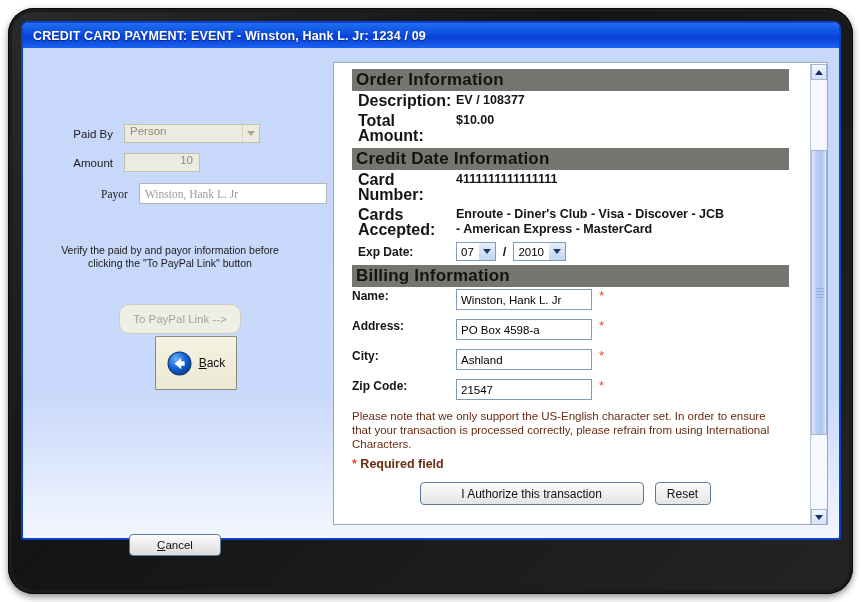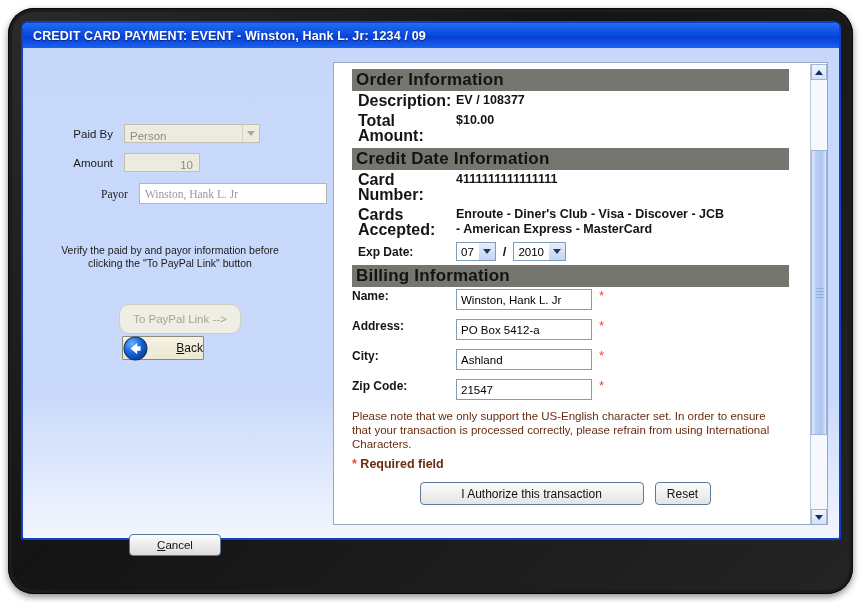--- a/index.html
+++ b/index.html
@@ -72,21 +72,21 @@
     text-align: right;
     white-space: nowrap;
   }
 
   .ctl-disabled {
     background: #ecebdf;
     border: 1px solid #c3c1ae;
     color: #8e8c7d;
     font-size: 11.5px;
     height: 19px;
-    display: flex; align-items: flex-end;
+    display: flex; align-items: flex-start;
   }
   #paidby {
     width: 136px;
     padding-left: 5px;
     justify-content: space-between;
   }
   #paidby .arrowbox {
     width: 17px; height: 17px;
     display: flex; align-items: center; justify-content: center;
     border-left: 1px solid #d6d4c4;
@@ -126,25 +126,25 @@
     background: #eeeee4;
     border: 1px solid #cfcdbc;
     color: #a6a496;
     font-size: 11.5px;
     display: flex; align-items: center; justify-content: center;
     border-radius: 10px;
   }
 
   #back-btn {
     position: absolute;
-    left: 99px; top: 288px;
-    width: 82px; height: 24px;
+    left: 132px; top: 288px;
+    width: 82px; height: 54px;
     background: linear-gradient(180deg,#f5f2e2 0%,#ece8d2 100%);
     border: 1px solid #8d8a78;
-    display: flex; align-items: center; justify-content: space-between;
+    display: flex; align-items: center; justify-content: center;
     gap: 7px;
     border-radius: 1px;
   }
   .back-arrow-icon { width: 25px; height: 25px; display: block; }
   #back-label { font-size: 12px; color: #111; }
 
   #cancel-btn {
     position: absolute;
     left: 106px; top: 486px;
     width: 92px; height: 22px;
@@ -402,21 +402,21 @@
       <div class="frow2">
         <span class="k">Name:</span>
         <span class="tin">
             <span>Winston, Hank L. Jr</span>
           </span>
         <span class="star">*</span>
       </div>
       <div class="frow2">
         <span class="k">Address:</span>
         <span class="tin">
-            <span>PO Box 5412-a</span>
+            <span>PO Box 4598-a</span>
           </span>
         <span class="star">*</span>
       </div>
       <div class="frow2">
         <span class="k">City:</span>
         <span class="tin">
             <span>Ashland</span>
           </span>
         <span class="star">*</span>
       </div>

